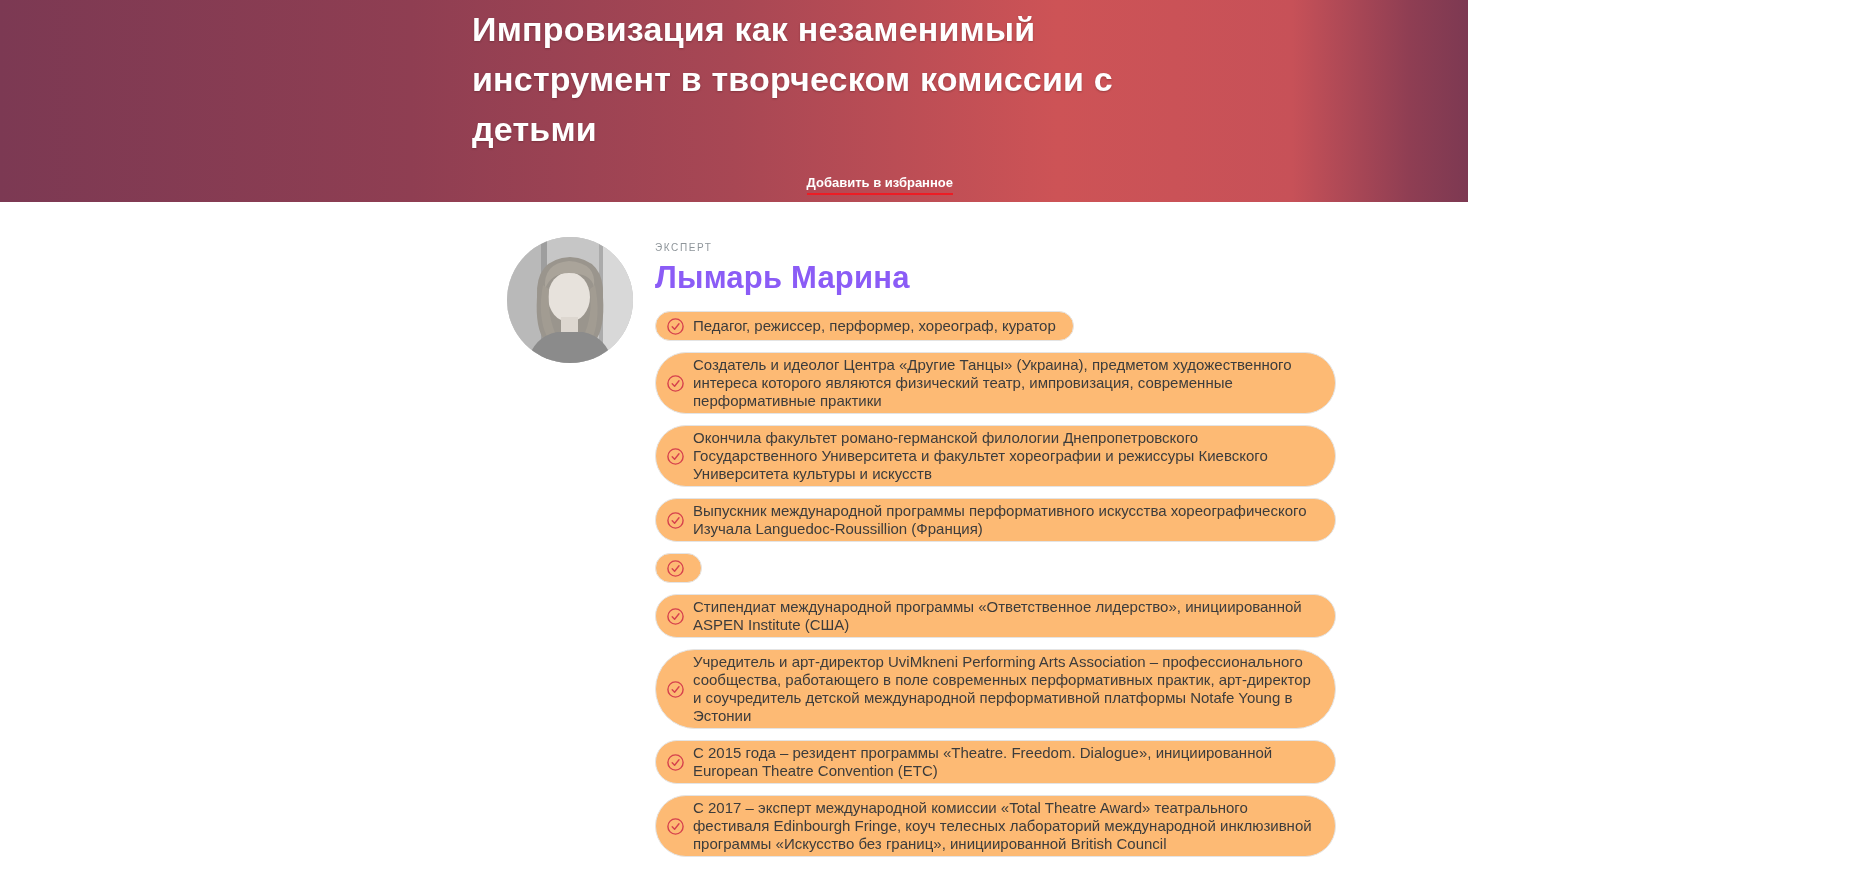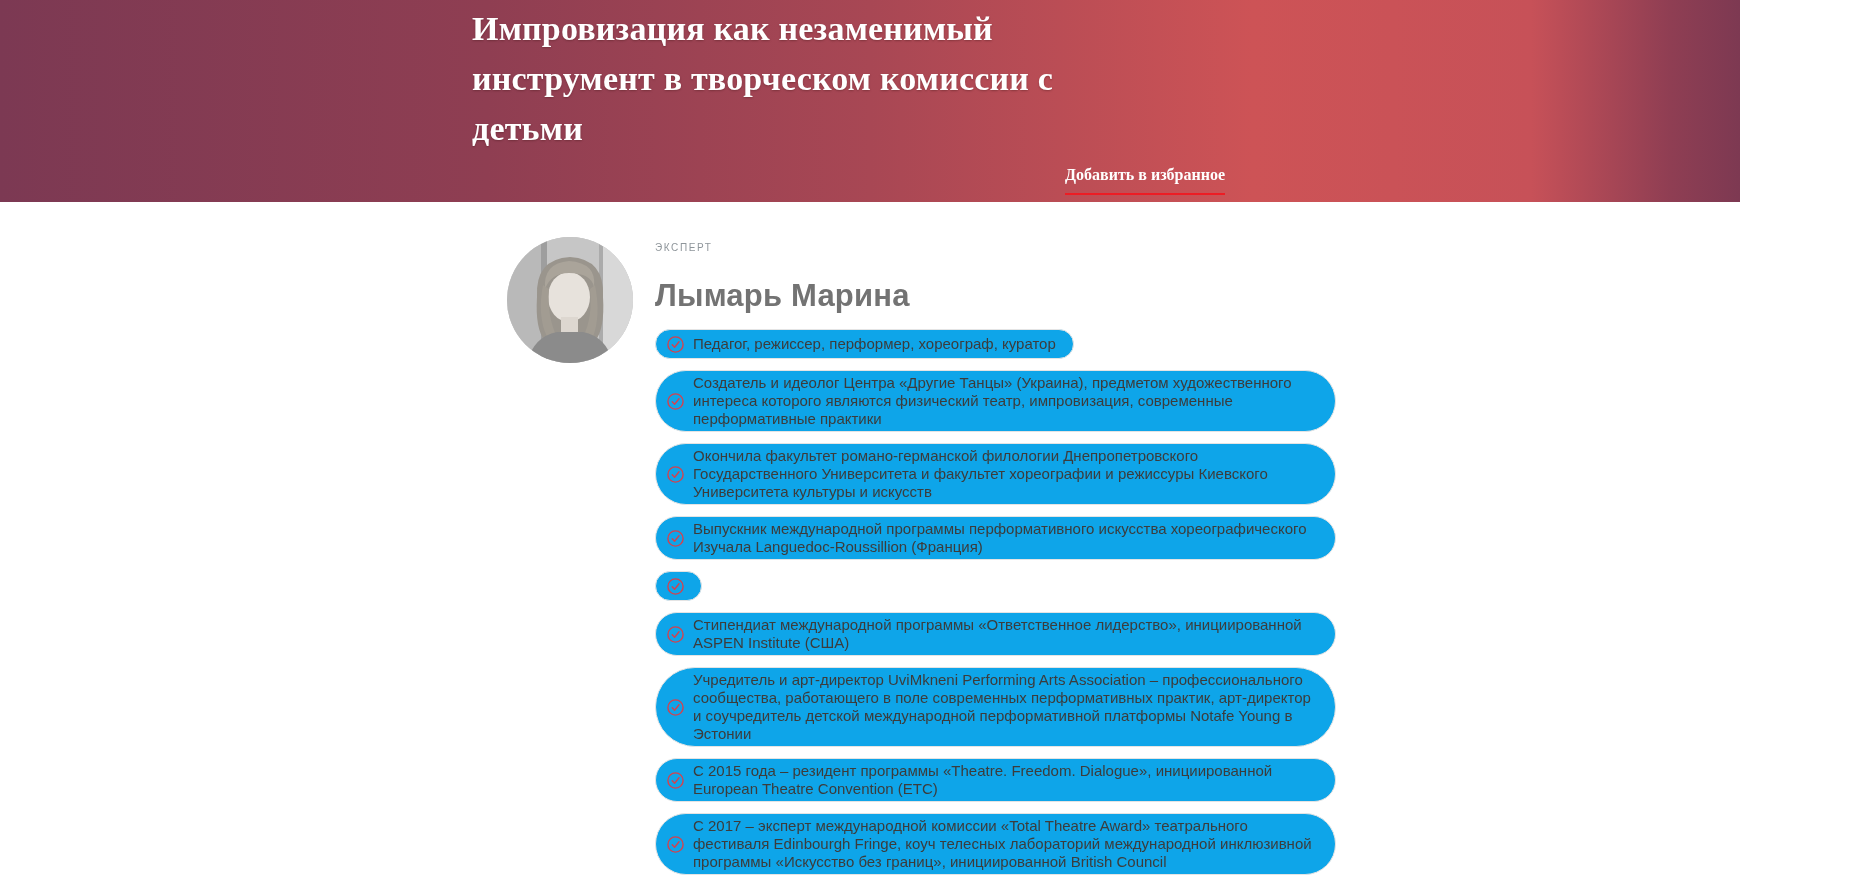--- a/index.html
+++ b/index.html
@@ -6,45 +6,44 @@
   html, body {
     width: 1856px; height: 879px;
     background: #ffffff;
     font-family: "Liberation Sans", "DejaVu Sans", sans-serif;
     overflow: hidden;
   }
 
   
   .hero {
     position: relative;
-    width: 1740px; height: 202px;
+    width: 1468px; height: 202px;
     background: linear-gradient(90deg,
       #7c3953 0%, #8f3e52 28%, #a84754 50%,
       #cd5356 72%, #c75158 88%, #8f3e53 96%, #7d3952 100%);
-    font-family: Liberation Serif, serif;
   }
   .hero-title {
     position: absolute;
     left: 472px; top: 4px;
     color: #ffffff;
     font-size: 34px;
     font-weight: 700;
     line-height: 50px;
     letter-spacing: 0.2px;
     text-shadow: 0 1px 2px rgba(60,20,20,0.35);
   }
   .hero-title span { display: block; }
   .fav-link {
     position: absolute;
     right: 515px; bottom: 7px;
     color: #ffffff;
-    font-size: 16px;
+    font-size: 13px;
     font-weight: 700;
     text-decoration: none;
-    padding-bottom: 9px;
+    padding-bottom: 3px;
     border-bottom: 2px solid #ed1c24;
     cursor: pointer;
     white-space: nowrap;
   }
 
   
   .expert {
     display: flex;
     align-items: flex-start;
     margin: 35px 0 0 507px;
@@ -59,44 +58,44 @@
   }
   .avatar svg { display: block; }
 
   .expert-col { padding-top: 5px; }
   .expert-label {
     font-size: 10px;
     letter-spacing: 1.6px;
     color: #8e959a;
   }
   .expert-name {
-    margin-top: 25px;
+    margin-top: 7px;
     font-size: 31px;
     font-weight: 700;
-    color: #737373;
+    color: #8b5cf6;
     letter-spacing: 0.2px;
   }
 
   .facts {
     margin-top: 15px;
     display: flex;
     flex-direction: column;
     gap: 11px;
   }
   .pill {
     display: flex;
     align-items: center;
     gap: 9px;
     width: fit-content;
     max-width: 681px;
     min-height: 30px;
     padding: 3px 17px 3px 11px;
     border: 1px solid #e4e4e4;
     border-radius: 40px;
-    background: #0ea5e9;
+    background: #fdba74;
   }
   .pill .check { flex: 0 0 auto; display: flex; }
   .pill-text {
     font-size: 15px;
     line-height: 18px;
     color: #3c3c3c;
   }
 </style>
 </head>
 <body>

